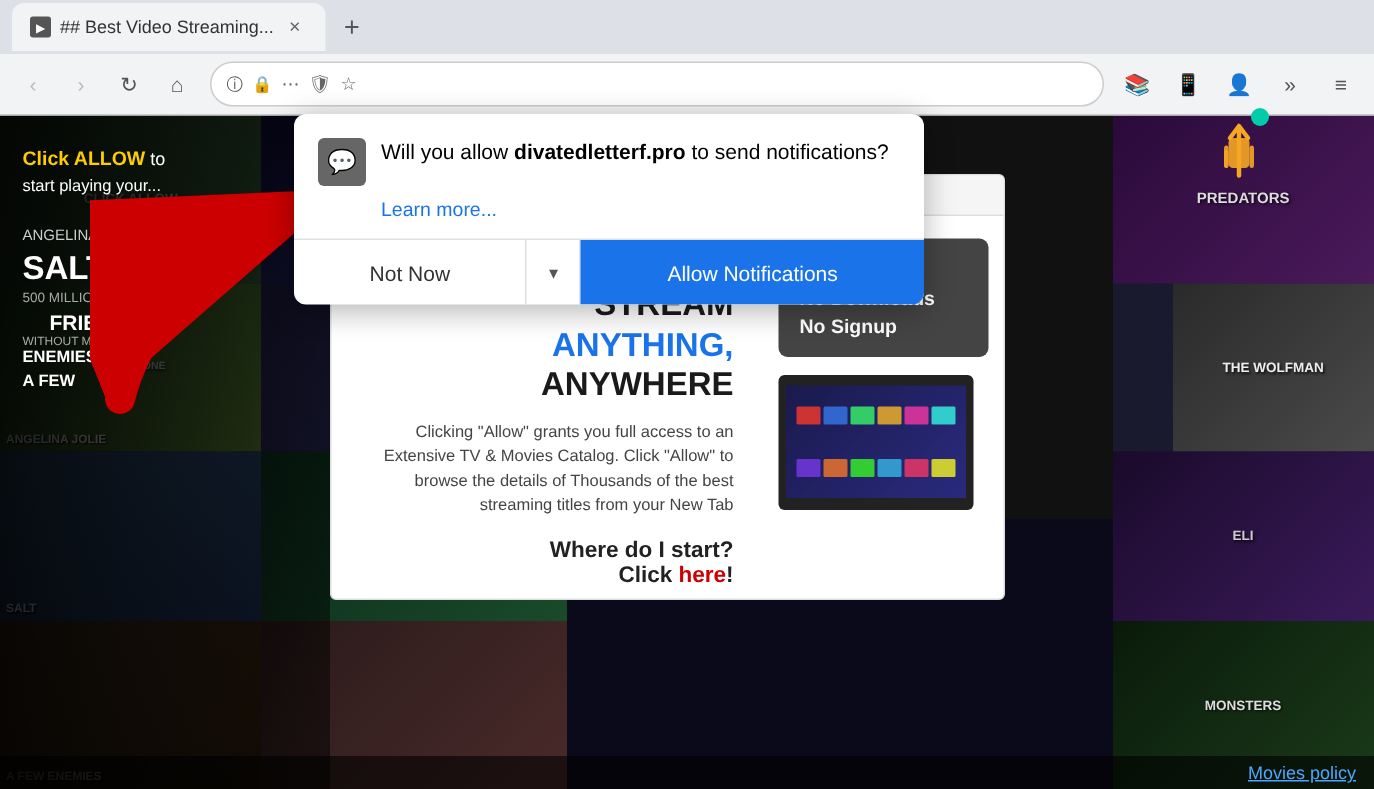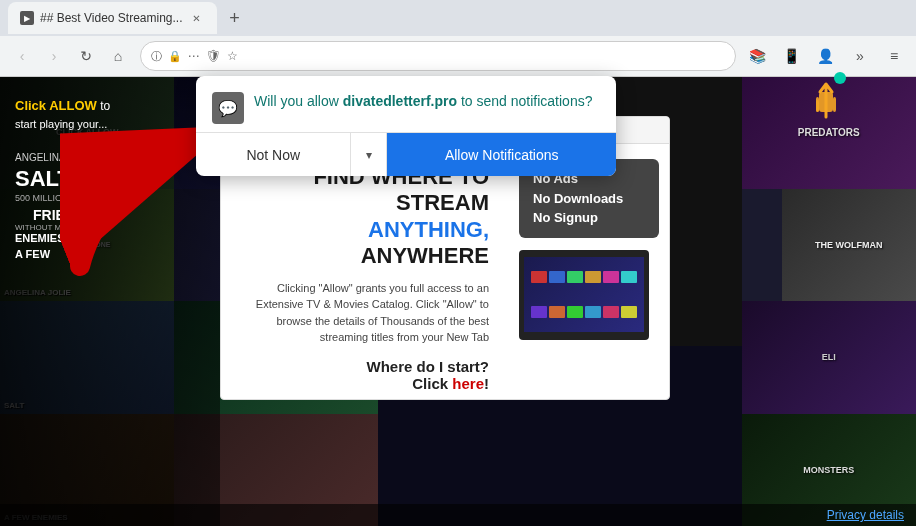--- a/index.html
+++ b/index.html
@@ -124,21 +124,21 @@
       width: 32px; height: 32px;
       background: #666;
       border-radius: 4px;
       display: flex; align-items: center; justify-content: center;
       color: #fff;
       font-size: 16px;
       flex-shrink: 0;
     }
     .notif-text {
       font-size: 14px;
-      color: #0f766e;
+      color: #000000;
       line-height: 1.4;
     }
     .notif-text strong { font-weight: bold; }
     .notif-learn-more {
       padding: 0 16px 12px 58px;
       font-size: 13px;
       color: #1a73e8;
       cursor: pointer;
     }
     .notif-buttons {
@@ -566,31 +566,32 @@
             <div class="laptop-tile" style="background:#3399cc;"></div>
             <div class="laptop-tile" style="background:#cc3366;"></div>
             <div class="laptop-tile" style="background:#cccc33;"></div>
           </div>
         </div>
       </div>
     </div>
   </div>
 
   <div class="privacy-bar">
-    <span class="privacy-link">Privacy details</span>
+    <span class="privacy-link">Movies policy</span>
   </div>
 </div>
 
 <div class="notification-popup">
   <div class="notif-header">
     <div class="notif-icon">💬</div>
     <div class="notif-text">
       <span>Will you allow </span><strong>divatedletterf.pro</strong><span> to send notifications?</span>
     </div>
   </div>
+  <div class="notif-learn-more">Learn more...</div>
   <div class="notif-buttons">
     <div class="notif-not-now-wrap">
       <button class="notif-not-now">Not Now</button>
       <button class="notif-dropdown">
         <span>▾</span>
       </button>
     </div>
     <button class="notif-allow">Allow Notifications</button>
   </div>
 </div>

